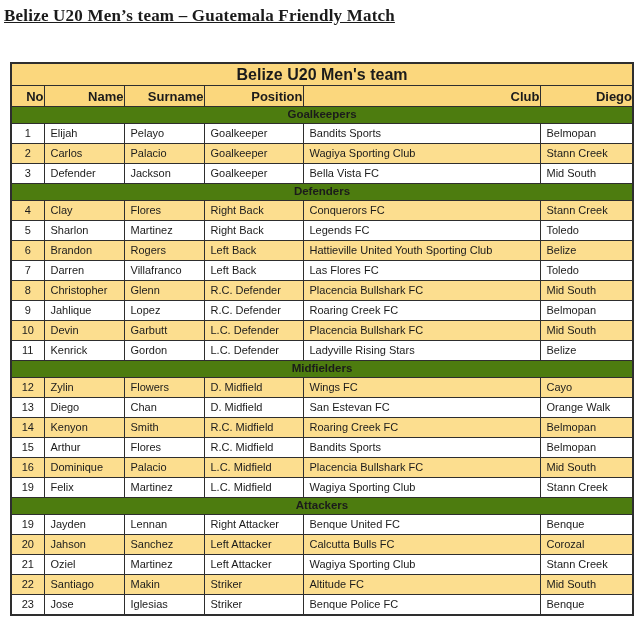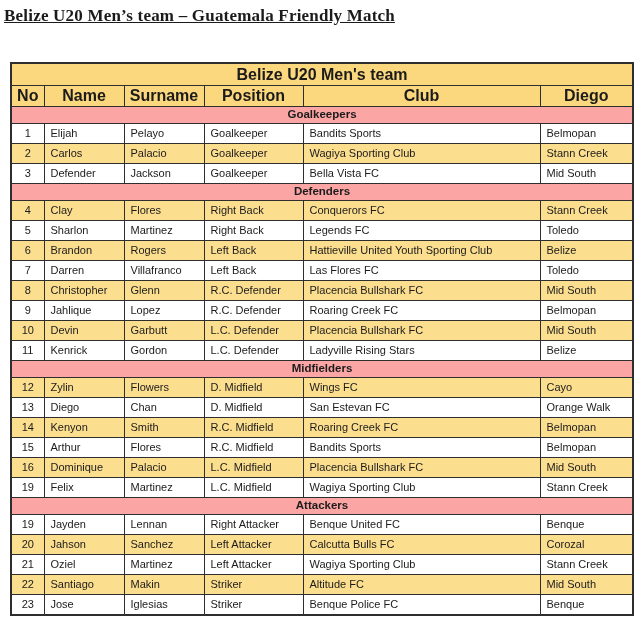--- a/index.html
+++ b/index.html
@@ -23,25 +23,25 @@
     border:1px solid #2e2e2e;
     font-size:11px;line-height:1;
     padding:0 2px 0 6px;text-align:left;height:19px;
     overflow:hidden;white-space:nowrap;
   }
   tr.ttl td{
     background:#fbd77d;text-align:center;font-weight:bold;
     font-size:16px;height:21px;padding:0;
   }
   tr.head th{
-    background:#fbd77d;text-align:center;font-weight:bold;
-    font-size:16px;height:20px;padding:0;
+    background:#fbd77d;text-align:right;font-weight:bold;
+    font-size:13px;height:20px;padding:0;
   }
   tr.sec td{
-    background:#fca5a5;text-align:center;font-weight:bold;
+    background:#4d7c0f;text-align:center;font-weight:bold;
     height:16px;padding:0;font-size:11.5px;
   }
   tr.gold td{background:#fcde8f;}
   tr.plain td{background:#ffffff;}
   td.no{text-align:center;padding:0;}
 </style>
 </head>
 <body>
 
 <div class="page-title">Belize U20 Men’s team – Guatemala Friendly Match</div>

